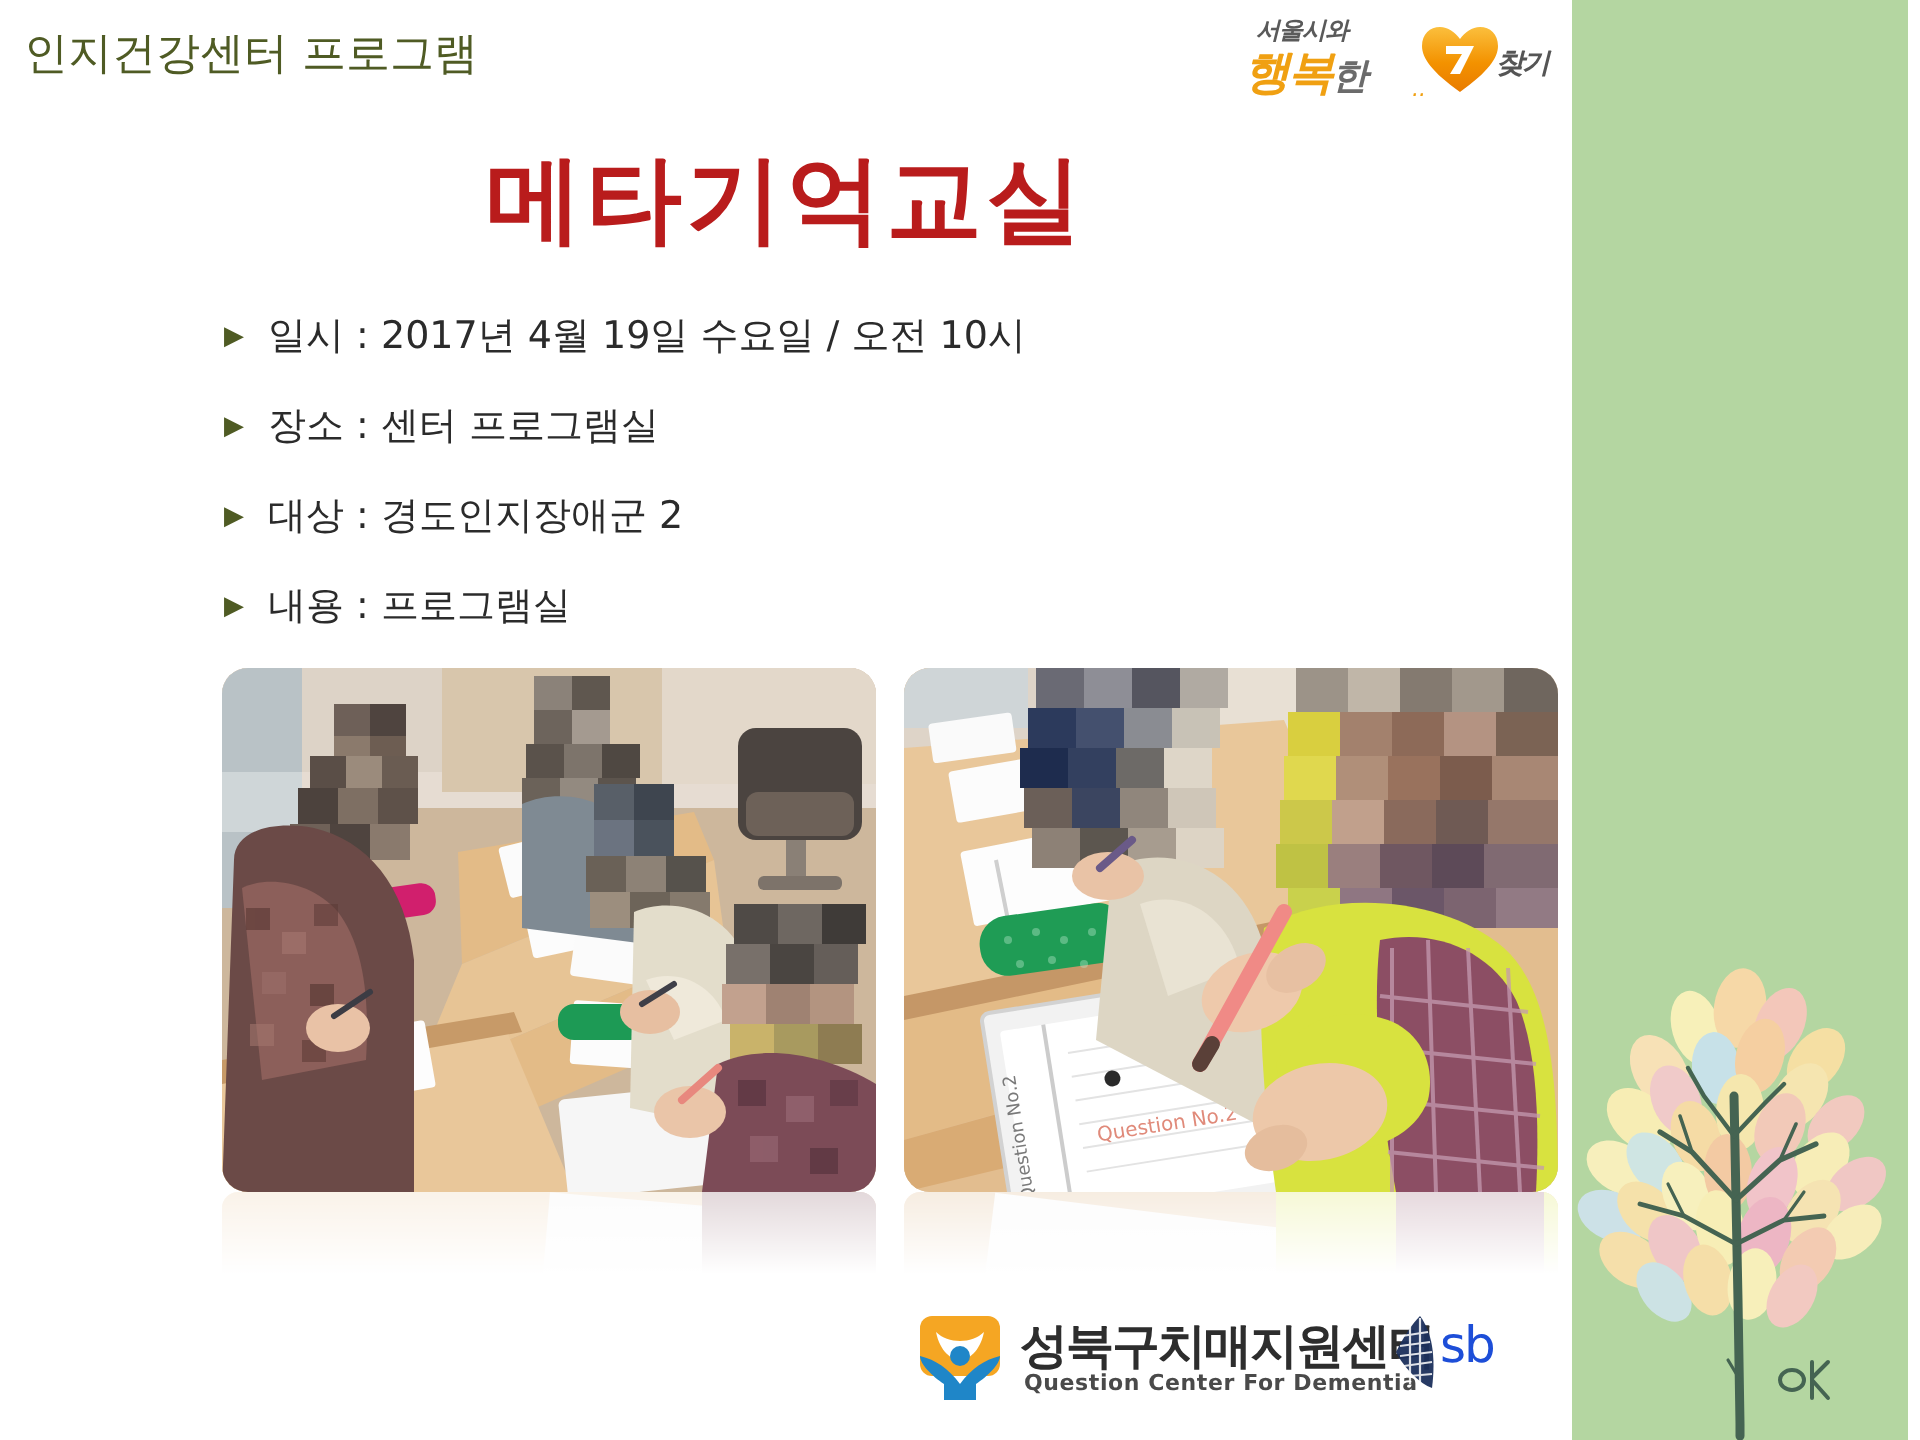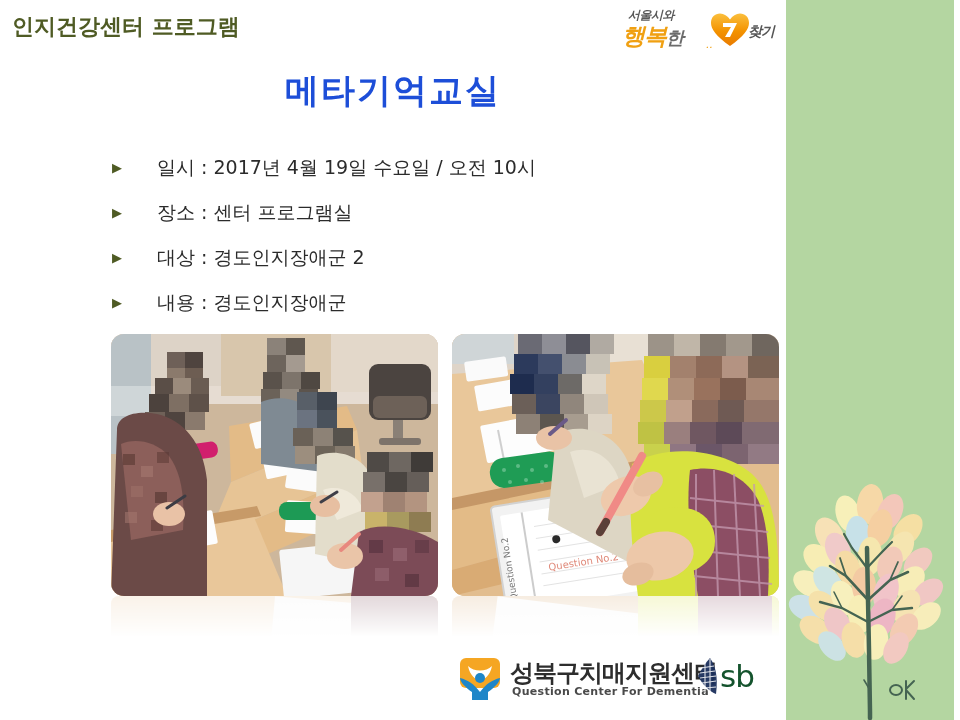--- a/index.html
+++ b/index.html
@@ -50,21 +50,21 @@
     height: 270px;
   }
   .tree-wrap svg { display: block; }
 
   
   .header-title {
     position: absolute;
     left: 12px;
     top: 12px;
     font-size: 22px;
-    font-weight: bold;
+    font-weight: normal;
     letter-spacing: 0px;
     color: #4f5b24;
     white-space: nowrap;
   }
 
   
   .seoul-logo {
     position: absolute;
     left: 622px;
     top: 6px;
@@ -118,23 +118,23 @@
     letter-spacing: -1px;
   }
 
   
   .main-title {
     position: absolute;
     left: 0;
     top: 68px;
     width: 786px;
     text-align: center;
-    font-size: 34px;
+    font-size: 48px;
     font-weight: bold;
-    color: #1d4ed8;
+    color: #b91c1c;
     letter-spacing: 2px;
   }
 
   
   .bullets {
     position: absolute;
     left: 112px;
     top: 155px;
     width: 620px;
   }
@@ -150,21 +150,20 @@
     font-size: 13px;
     line-height: 1;
     position: relative;
     top: -2px;
   }
   .bullet-text {
     font-size: 19px;
     color: #2b2b2b;
     letter-spacing: 0px;
     white-space: nowrap;
-    margin-left: 23px;
   }
 
   
   .photo {
     position: absolute;
     top: 334px;
     width: 327px;
     height: 262px;
     border-radius: 13px;
     overflow: hidden;
@@ -232,22 +231,22 @@
     position: absolute;
     left: 236px;
     top: 0px;
     width: 74px;
     height: 46px;
   }
   .fl-sb-text {
     position: absolute;
     left: 26px;
     top: 2px;
-    font-size: 31px;
-    color: #14532d;
+    font-size: 25px;
+    color: #1d4ed8;
     letter-spacing: -1px;
     font-family: "DejaVu Sans", "Liberation Sans", sans-serif;
   }
 </style>
 </head>
 <body>
 
 <div class="slide">
 
   <div class="side-panel">
@@ -351,21 +350,21 @@
     <div class="bullet-row">
       <span class="bullet-mark">▶</span>
       <span class="bullet-text">장소 : 센터 프로그램실</span>
     </div>
     <div class="bullet-row">
       <span class="bullet-mark">▶</span>
       <span class="bullet-text">대상 : 경도인지장애군 2</span>
     </div>
     <div class="bullet-row">
       <span class="bullet-mark">▶</span>
-      <span class="bullet-text">내용 : 경도인지장애군</span>
+      <span class="bullet-text">내용 : 프로그램실</span>
     </div>
   </div>
 
   <div class="photo" id="photo-left">
     <div class="photo-inner">
       <svg width="327" height="262" viewBox="0 0 327 262" preserveAspectRatio="none" xmlns="http://www.w3.org/2000/svg">
 
         <rect x="0" y="0" width="327" height="262" fill="#cdb79c"></rect>
         <rect x="0" y="0" width="327" height="70" fill="#e6dcd2"></rect>
         <rect x="0" y="0" width="40" height="120" fill="#b9c2c6"></rect>

